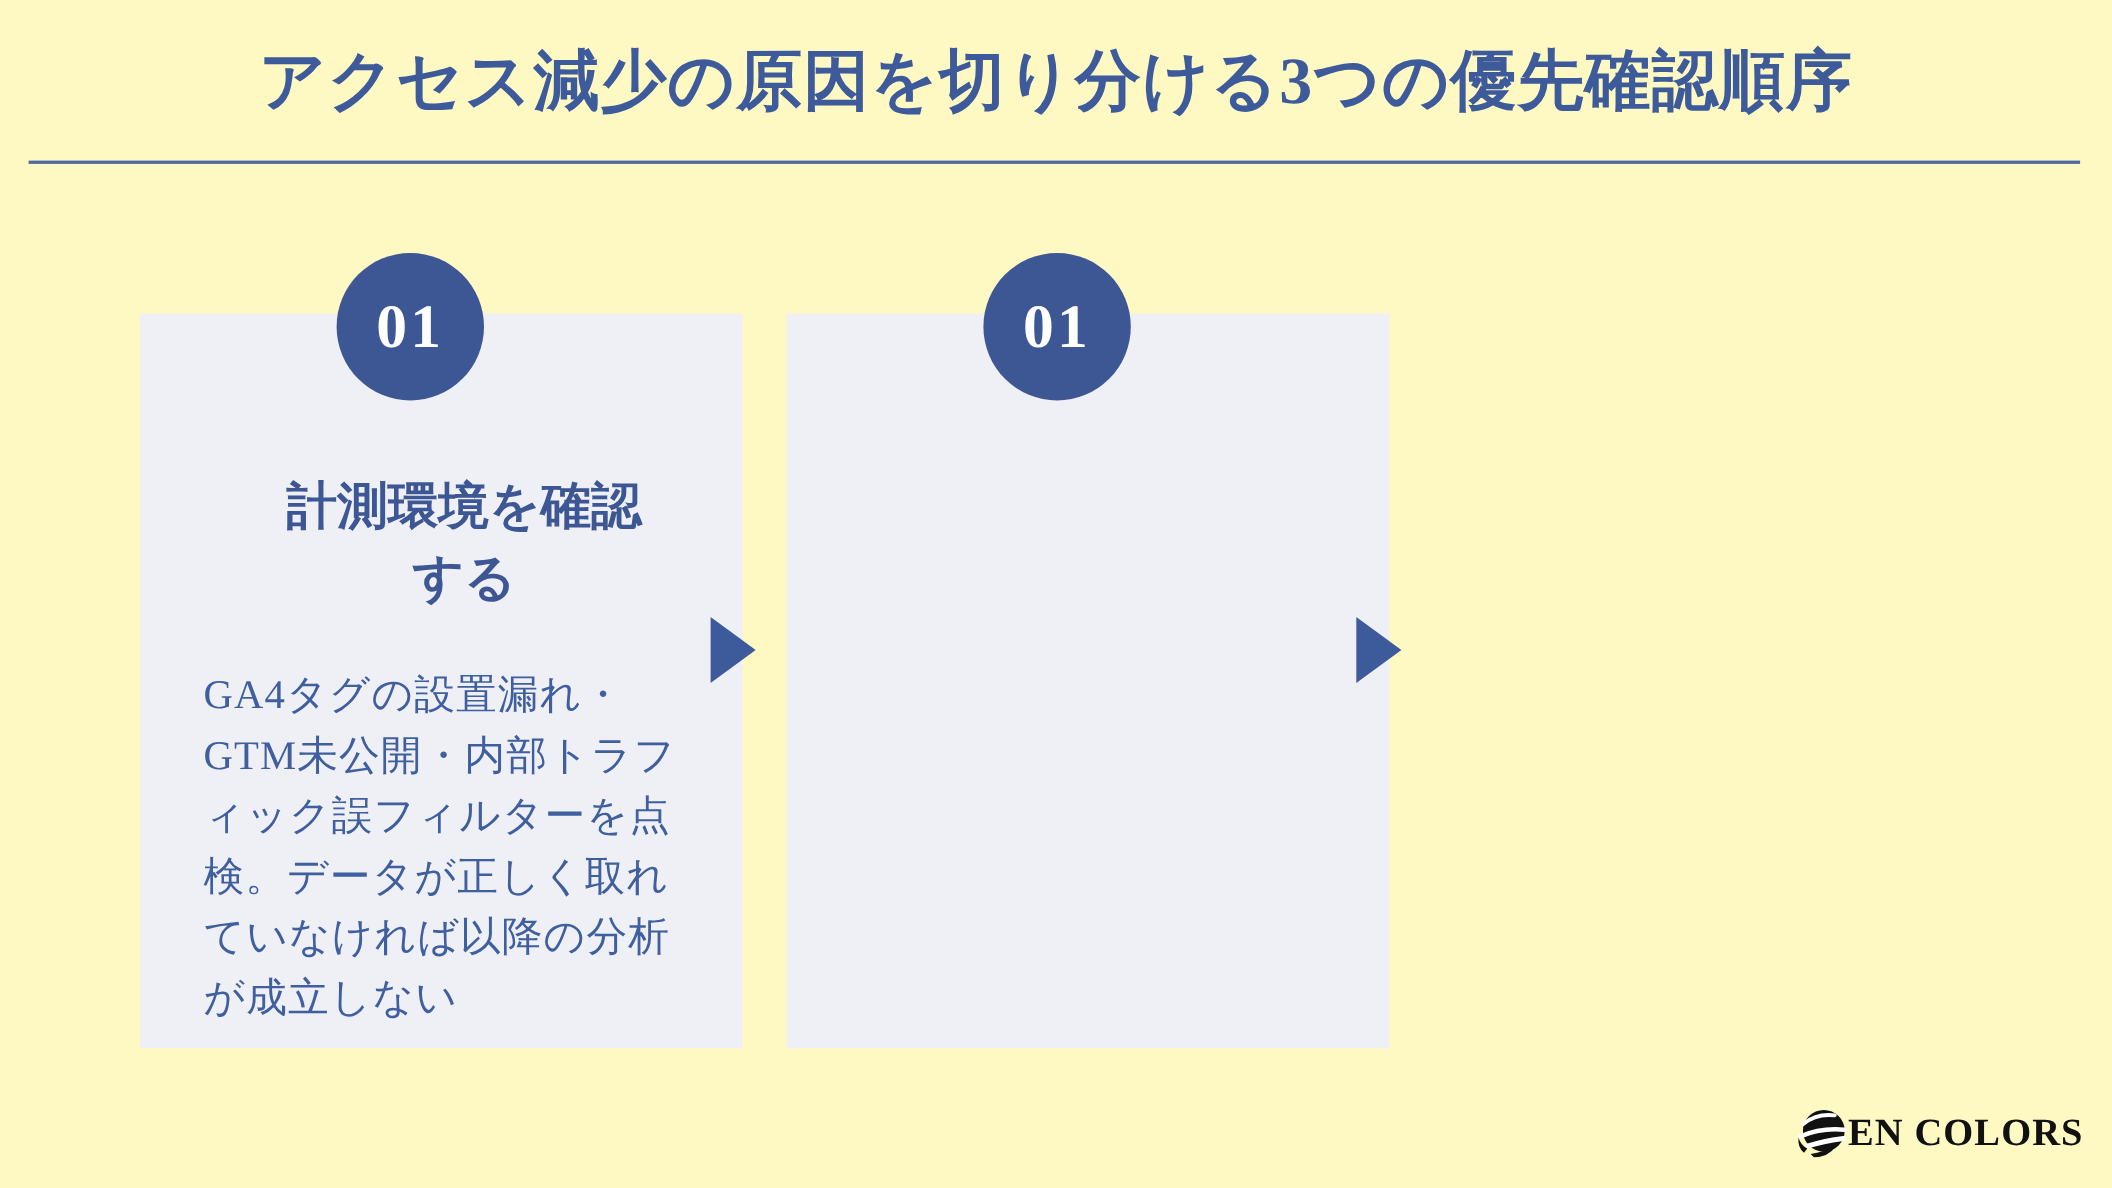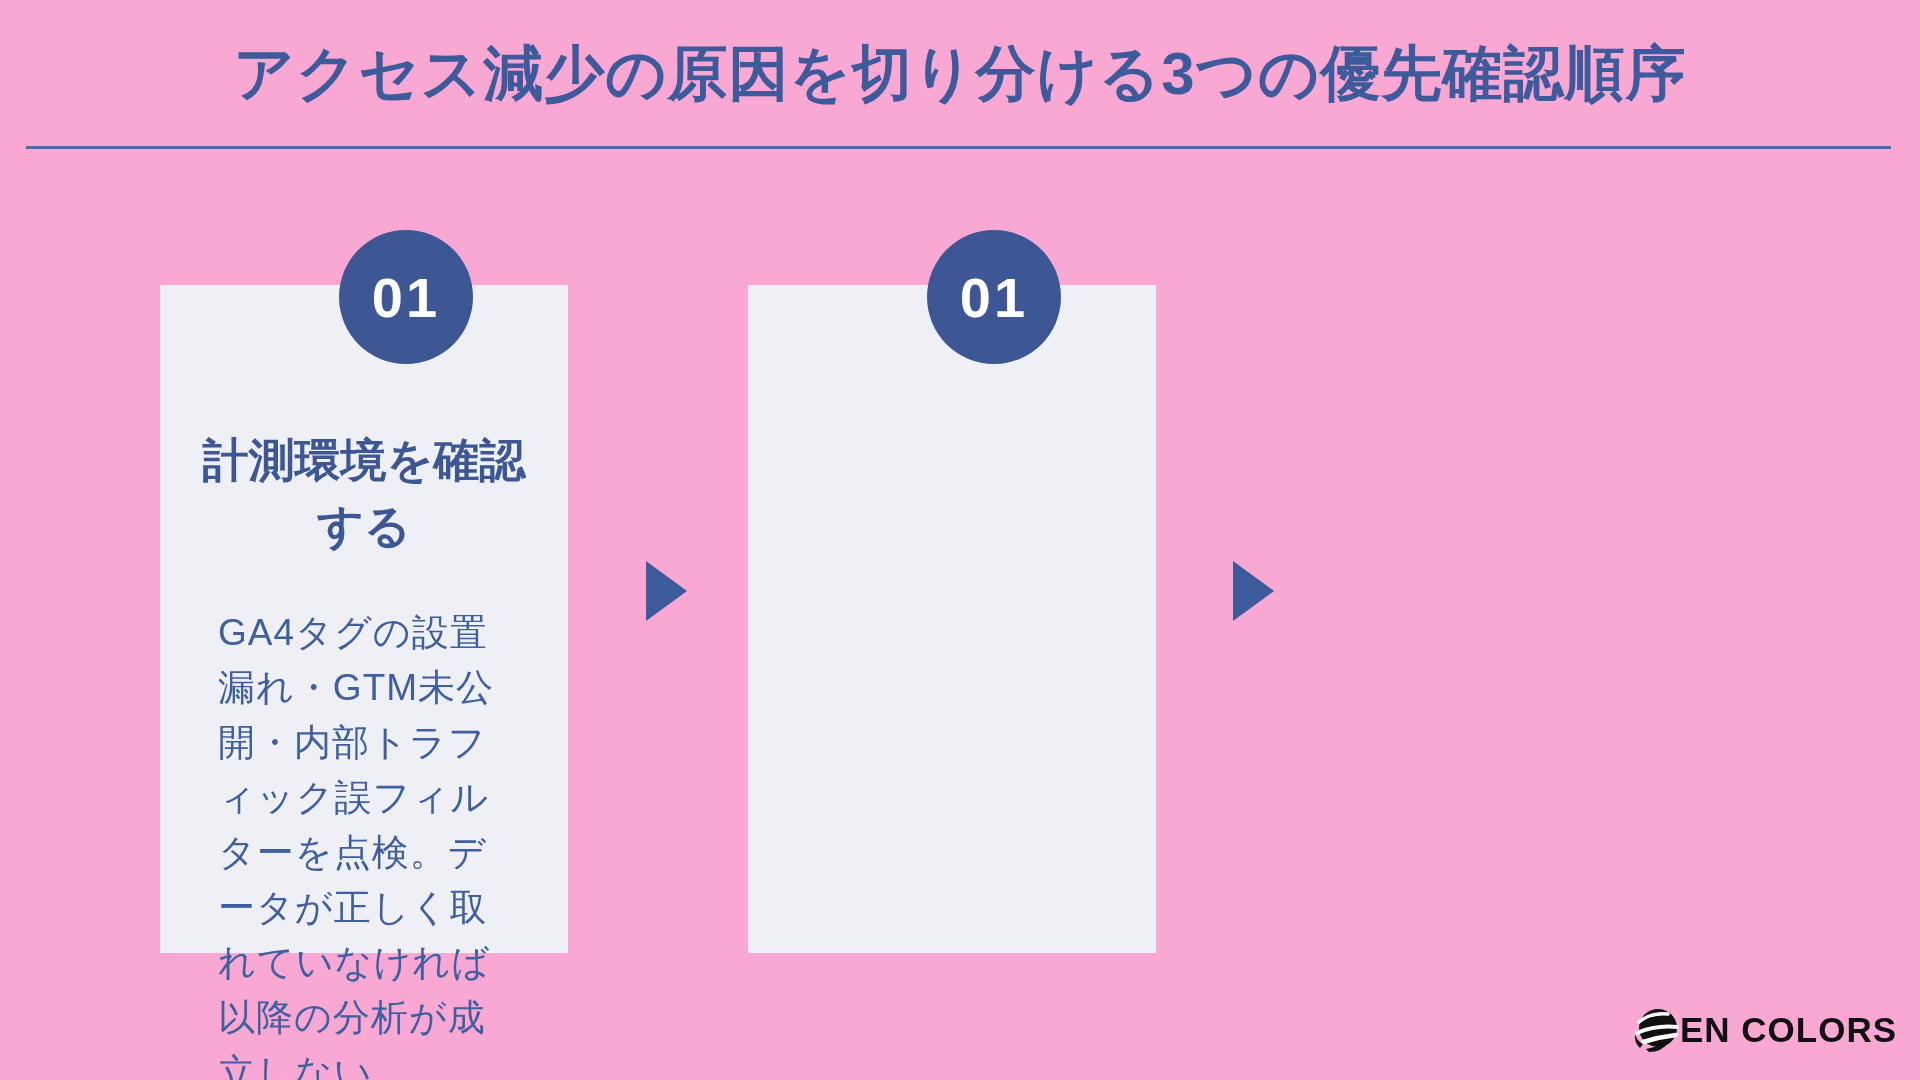--- a/index.html
+++ b/index.html
@@ -6,52 +6,52 @@
     --accent:#3d5795;
     --heading:#3d5a9a;
     --card-bg:#eff0f5;
     --body-text:#3f5f9f;
     --divider:#4f69a5;
     --arrow:#3d5a9b;
     --logo:#111111;
   }
   html,body{margin:0;padding:0;background:#fff;}
   .canvas{
-    position:relative;width:1920px;height:1080px;background:#f9a8d4;
-    font-family:Liberation Sans, sans-serif;overflow:hidden;
+    position:relative;width:1920px;height:1080px;background:#fef9c3;
+    font-family:Liberation Serif, serif;overflow:hidden;
   }
   .page-title{
     position:absolute;top:34px;left:0;width:100%;margin:0;
     text-align:center;font-size:60px;font-weight:800;
     color:var(--heading);letter-spacing:1px;
   }
   .divider{
     position:absolute;left:26px;top:146px;width:1865px;height:3px;
     background:var(--divider);
   }
   .card{
-    position:absolute;top:285px;width:408px;height:668px;
+    position:absolute;top:285px;width:548px;height:668px;
     background:var(--card-bg);
-    margin-left:33px;
   }
   .card1{left:127px}
   .card2{left:715px}
   .card3{left:1304px}
   .badge{
     position:absolute;top:-55px;left:179px;width:134px;height:134px;
     border-radius:50%;background:var(--accent);
     display:flex;align-items:center;justify-content:center;
   }
   .badge span{
     color:#ffffff;font-size:56px;font-weight:800;letter-spacing:3px;
   }
   .card-title{
     position:absolute;top:142px;left:0;width:100%;margin:0;
     text-align:center;font-size:46px;line-height:66px;font-weight:800;
     color:var(--accent);
+    padding-left:21px;
   }
   .card-body{
     position:absolute;top:320px;left:58px;right:58px;margin:0;
     font-size:37px;line-height:55px;color:var(--body-text);
     text-align:left;letter-spacing:1px;
   }
   .arrow{
     position:absolute;top:561px;width:0;height:0;
     border-top:30px solid transparent;border-bottom:30px solid transparent;
     border-left:41px solid var(--arrow);

